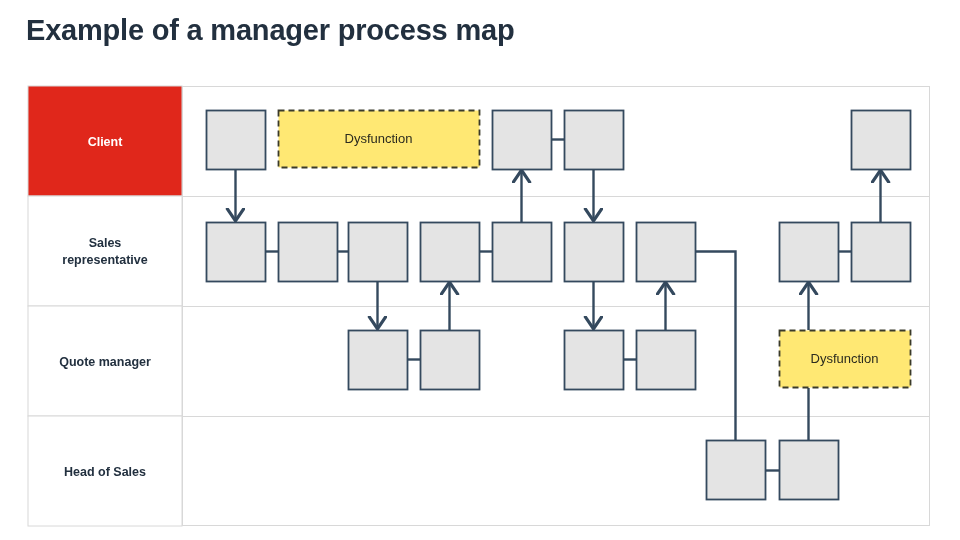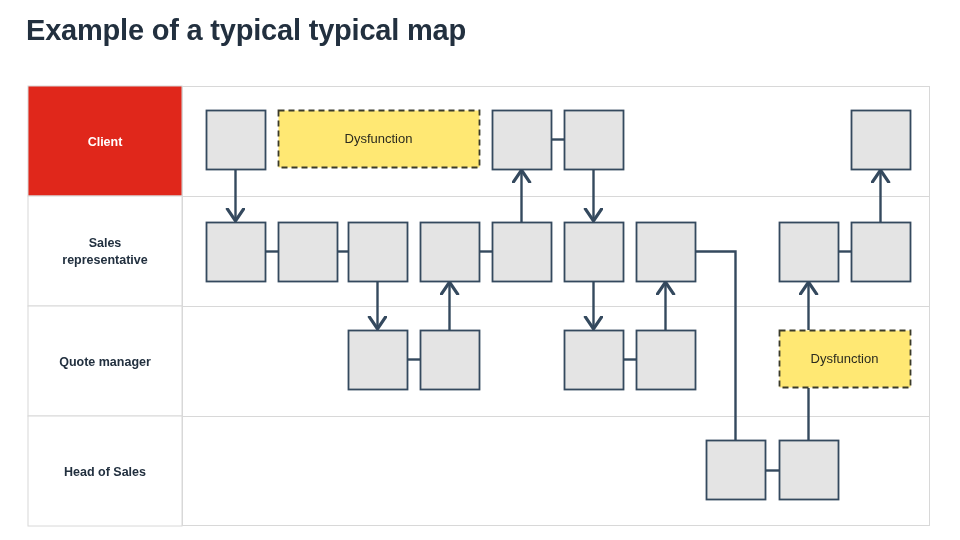--- a/index.html
+++ b/index.html
@@ -41,21 +41,21 @@
   .lane-label-client { fill: #ffffff; }
   .dys-label {
     font-family: "Liberation Sans", sans-serif;
     font-size: 13px;
     fill: #2b2b1f;
   }
 </style>
 </head>
 <body>
 
-<div id="page-title">Example of a typical typical map</div>
+<div id="page-title">Example of a manager process map</div>
 
 <div id="diagram-wrap">
   <svg width="960" height="540" viewBox="0 0 960 540">
     <defs>
       <marker id="arrowhead" markerWidth="9" markerHeight="9" refX="5.2" refY="4" orient="auto" markerUnits="strokeWidth">
         <path d="M0.6,0.6 L5.6,4 L0.6,7.4" fill="none" stroke="#34495e" stroke-width="1.35" stroke-linecap="round" stroke-linejoin="round"></path>
       </marker>
     </defs>
 
     <g id="grid-layer">

